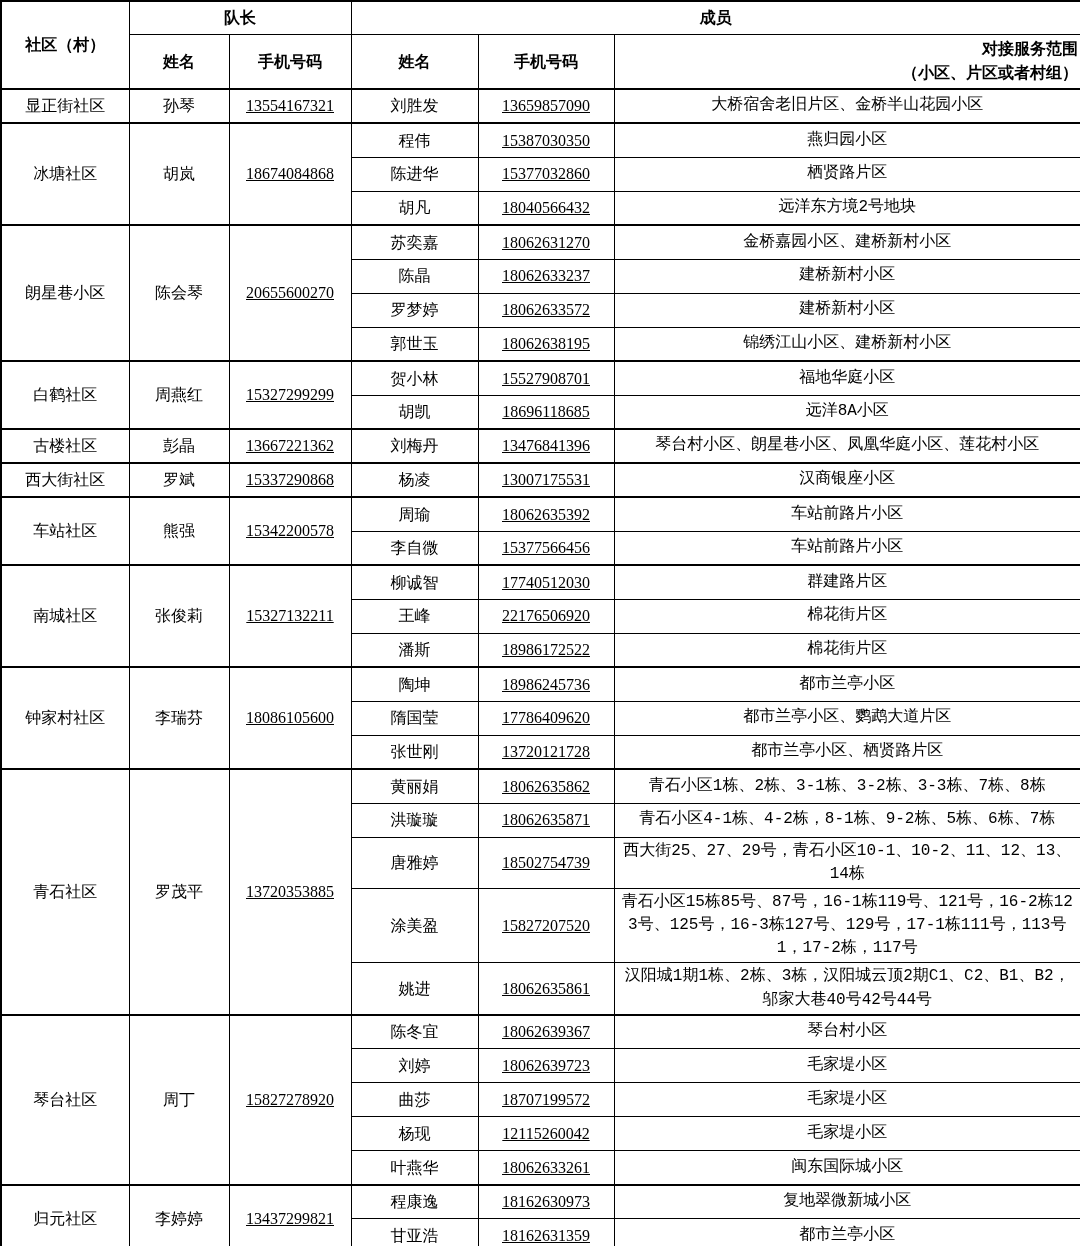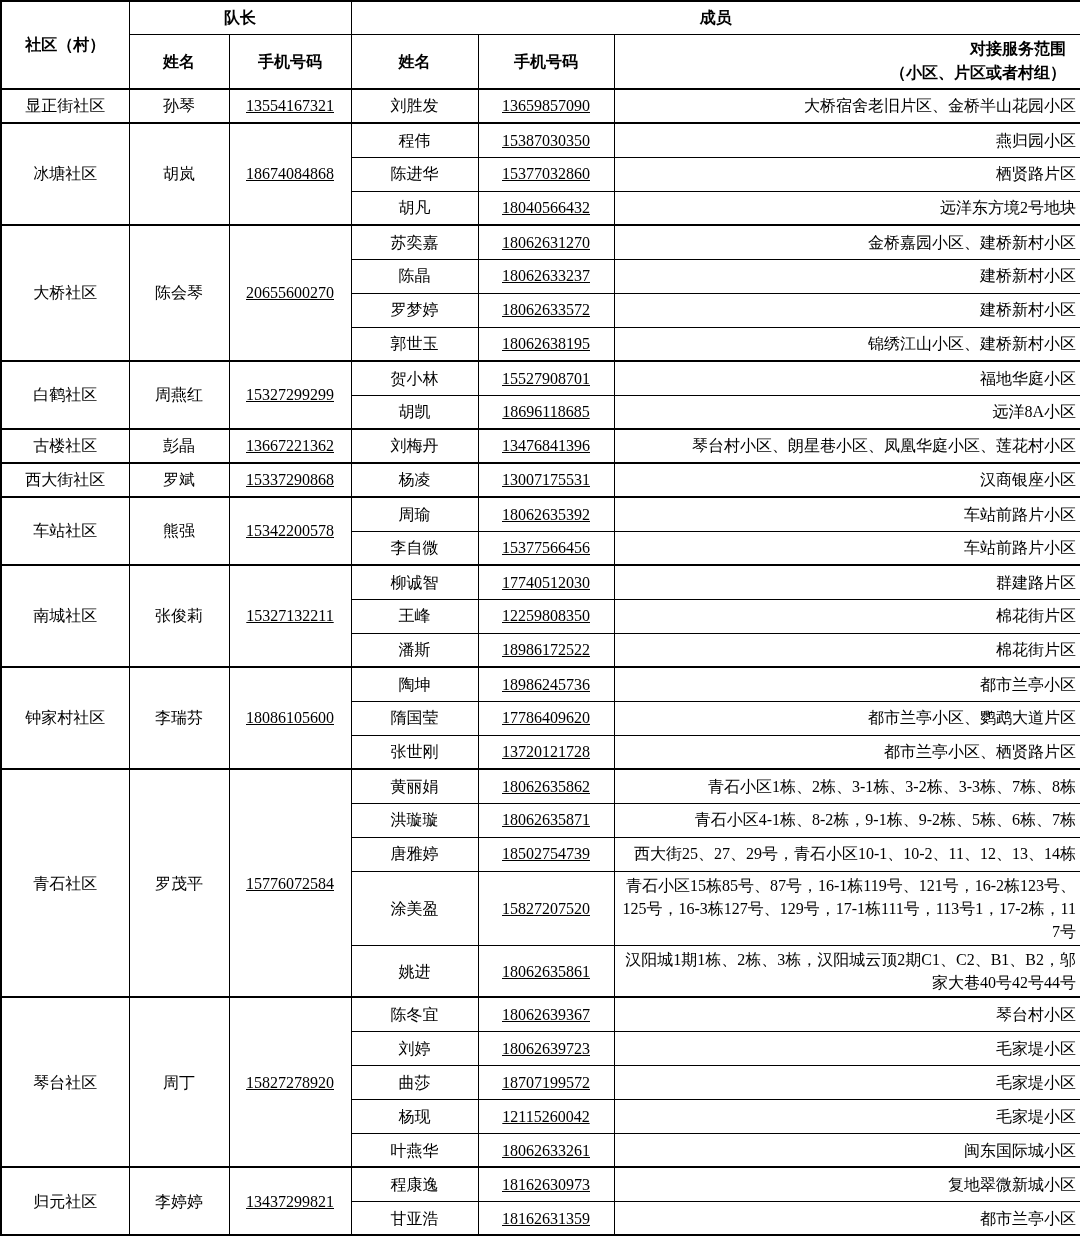--- a/index.html
+++ b/index.html
@@ -28,27 +28,27 @@
     vertical-align: middle;
     font-size: 16px;
     line-height: 1.45;
     padding: 2px 4px;
     overflow: hidden;
     word-break: break-all;
   }
   table.contact-table thead th {
     font-weight: bold;
     text-align: center;
-    padding: 2px 14px;
+    padding: 2px 2px;
   }
   tr.head-top th { height: 33px; }
   tr.head-sub th { height: 55px; }
   table.contact-table tbody td { height: 34px; }
   .cell-center { text-align: center; }
-  .cell-left  { text-align: right; padding-left: 7px; padding-right: 6px; }
+  .cell-left  { text-align: center; padding-left: 7px; padding-right: 6px; font-family: Liberation Mono, monospace; }
   .num { font-size: 17px; letter-spacing: 0px; text-decoration: underline; }
   tr.group-start td { border-top: 2px solid #000000; }
   .hdr-two-line { display: block; line-height: 1.5; text-align: right; }
 </style>
 </head>
 <body>
 
 <div class="page">
   <table class="contact-table">
     <colgroup>
@@ -97,21 +97,21 @@
           <td class="cell-center">陈进华</td>
           <td class="cell-center num">15377032860</td>
           <td class="cell-left">栖贤路片区</td>
         </tr>
         <tr>
           <td class="cell-center">胡凡</td>
           <td class="cell-center num">18040566432</td>
           <td class="cell-left">远洋东方境2号地块</td>
         </tr>
         <tr class="group-start">
-          <td class="cell-center" rowspan="4">大桥社区</td>
+          <td class="cell-center" rowspan="4">朗星巷小区</td>
           <td class="cell-center" rowspan="4">陈会琴</td>
           <td class="cell-center num" rowspan="4">20655600270</td>
           <td class="cell-center">苏奕嘉</td>
           <td class="cell-center num">18062631270</td>
           <td class="cell-left">金桥嘉园小区、建桥新村小区</td>
         </tr>
         <tr>
           <td class="cell-center">陈晶</td>
           <td class="cell-center num">18062633237</td>
           <td class="cell-left">建桥新村小区</td>
@@ -171,21 +171,21 @@
         <tr class="group-start">
           <td class="cell-center" rowspan="3">南城社区</td>
           <td class="cell-center" rowspan="3">张俊莉</td>
           <td class="cell-center num" rowspan="3">15327132211</td>
           <td class="cell-center">柳诚智</td>
           <td class="cell-center num">17740512030</td>
           <td class="cell-left">群建路片区</td>
         </tr>
         <tr>
           <td class="cell-center">王峰</td>
-          <td class="cell-center num">12259808350</td>
+          <td class="cell-center num">22176506920</td>
           <td class="cell-left">棉花街片区</td>
         </tr>
         <tr>
           <td class="cell-center">潘斯</td>
           <td class="cell-center num">18986172522</td>
           <td class="cell-left">棉花街片区</td>
         </tr>
         <tr class="group-start">
           <td class="cell-center" rowspan="3">钟家村社区</td>
           <td class="cell-center" rowspan="3">李瑞芬</td>
@@ -200,29 +200,29 @@
           <td class="cell-left">都市兰亭小区、鹦鹉大道片区</td>
         </tr>
         <tr>
           <td class="cell-center">张世刚</td>
           <td class="cell-center num">13720121728</td>
           <td class="cell-left">都市兰亭小区、栖贤路片区</td>
         </tr>
         <tr class="group-start">
           <td class="cell-center" rowspan="5">青石社区</td>
           <td class="cell-center" rowspan="5">罗茂平</td>
-          <td class="cell-center num" rowspan="5">15776072584</td>
+          <td class="cell-center num" rowspan="5">13720353885</td>
           <td class="cell-center">黄丽娟</td>
           <td class="cell-center num">18062635862</td>
           <td class="cell-left">青石小区1栋、2栋、3-1栋、3-2栋、3-3栋、7栋、8栋</td>
         </tr>
         <tr>
           <td class="cell-center">洪璇璇</td>
           <td class="cell-center num">18062635871</td>
-          <td class="cell-left">青石小区4-1栋、8-2栋，9-1栋、9-2栋、5栋、6栋、7栋</td>
+          <td class="cell-left">青石小区4-1栋、4-2栋，8-1栋、9-2栋、5栋、6栋、7栋</td>
         </tr>
         <tr>
           <td class="cell-center">唐雅婷</td>
           <td class="cell-center num">18502754739</td>
           <td class="cell-left">西大街25、27、29号，青石小区10-1、10-2、11、12、13、14栋</td>
         </tr>
         <tr>
           <td class="cell-center">涂美盈</td>
           <td class="cell-center num">15827207520</td>
           <td class="cell-left">青石小区15栋85号、87号，16-1栋119号、121号，16-2栋123号、125号，16-3栋127号、129号，17-1栋111号，113号1，17-2栋，117号</td>

